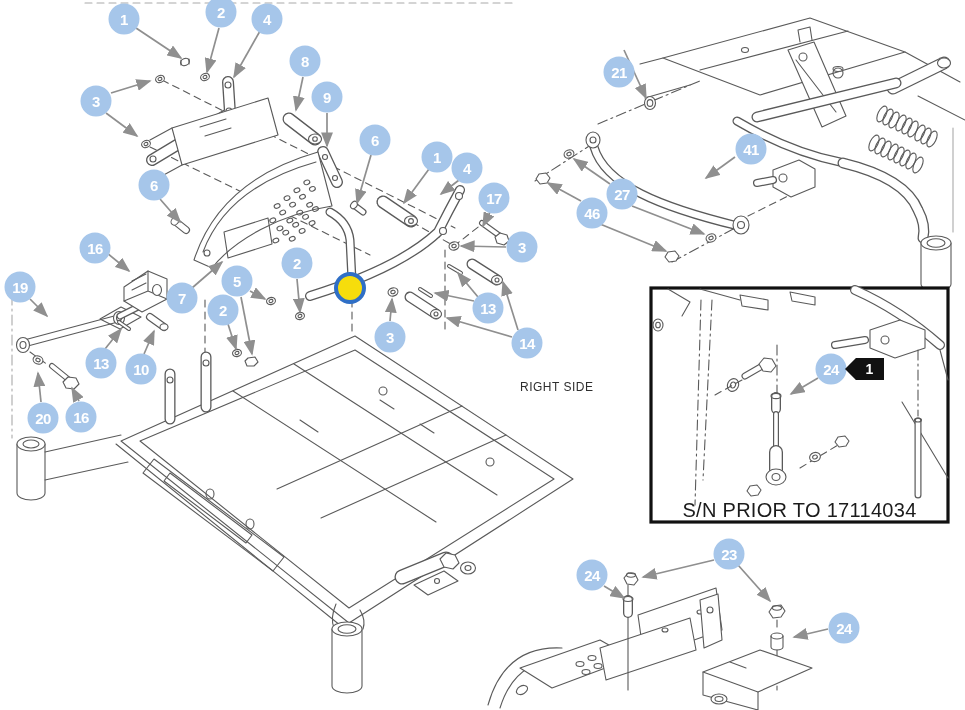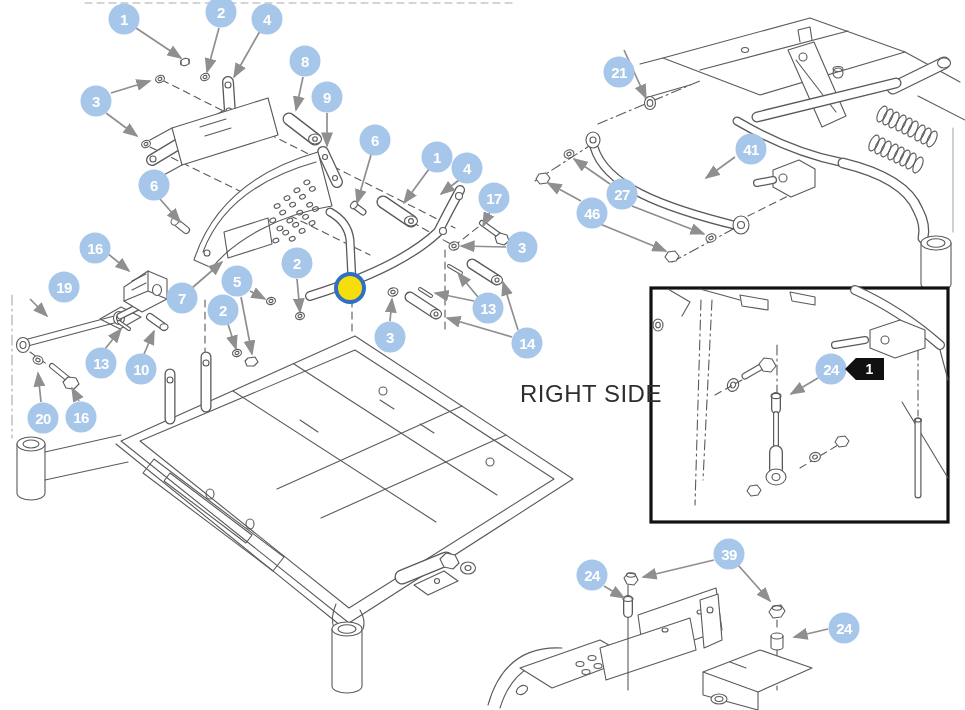--- a/index.html
+++ b/index.html
@@ -21,21 +21,21 @@
   .lt{stroke:#aaa}
   .ar{stroke:var(--arrow);stroke-width:1.7;fill:none;marker-end:url(#ah)}
   .callout{position:absolute;width:31px;height:31px;border-radius:50%;
            background:var(--callout-bg);color:var(--callout-text);
            display:flex;align-items:center;justify-content:center;
            font-weight:bold;font-size:15px;letter-spacing:-.5px;
            transform:translate(-50%,-50%);user-select:none;}
   .highlight{position:absolute;width:24px;height:24px;border-radius:50%;
              background:var(--highlight-fill);border:4.5px solid var(--highlight-ring);
              transform:translate(-50%,-50%);}
-  .right-side-label{position:absolute;left:520px;top:380px;font-size:24px;color:#2e2e2e;
+  .right-side-label{position:absolute;left:520px;top:380px;font-size:12px;color:#2e2e2e;
                     white-space:nowrap;letter-spacing:.5px;}
   .inset-caption{position:absolute;left:651px;top:499px;width:297px;text-align:center;
                  font-size:20px;color:#1b1b1b;letter-spacing:.3px;white-space:nowrap;}
   .inset-tag{position:absolute;left:845px;top:358px;width:39px;height:22px;
              background:var(--inset-border);color:#fff;font-weight:bold;font-size:14px;
              display:flex;align-items:center;justify-content:center;padding-left:10px;
              box-sizing:border-box;
              clip-path:polygon(0% 50%,28% 0%,100% 0%,100% 100%,28% 100%);}
 </style>
 </head>
@@ -440,41 +440,42 @@
       <div class="callout" style="left: 96px; top: 101px;">3</div>
       <div class="callout" style="left: 327px; top: 97px;">9</div>
       <div class="callout" style="left: 375px; top: 140px;">6</div>
       <div class="callout" style="left: 154px; top: 185px;">6</div>
       <div class="callout" style="left: 437px; top: 157px;">1</div>
       <div class="callout" style="left: 467px; top: 168px;">4</div>
       <div class="callout" style="left: 494px; top: 198px;">17</div>
       <div class="callout" style="left: 95px; top: 248px;">16</div>
       <div class="callout" style="left: 297px; top: 263px;">2</div>
       <div class="callout" style="left: 522px; top: 247px;">3</div>
-      <div class="callout" style="left: 20px; top: 287px; margin-left: 44px;">19</div>
+      <div class="callout" style="left: 20px; top: 287px;">19</div>
       <div class="callout" style="left: 237px; top: 281px;">5</div>
       <div class="callout" style="left: 182px; top: 298px;">7</div>
       <div class="callout" style="left: 223px; top: 310px;">2</div>
       <div class="callout" style="left: 101px; top: 363px;">13</div>
       <div class="callout" style="left: 141px; top: 369px;">10</div>
       <div class="callout" style="left: 390px; top: 337px;">3</div>
       <div class="callout" style="left: 488px; top: 308px;">13</div>
       <div class="callout" style="left: 527px; top: 343px; text-align: right;">14</div>
       <div class="callout" style="left: 43px; top: 418px;">20</div>
       <div class="callout" style="left: 81px; top: 417px;">16</div>
       <div class="callout" style="left: 619px; top: 36px; margin-top: 36px;">21</div>
       <div class="callout" style="left: 751px; top: 149px;">41</div>
       <div class="callout" style="left: 622px; top: 194px;">27</div>
       <div class="callout" style="left: 592px; top: 213px;">46</div>
       <div class="callout" style="left: 831px; top: 369px;">24</div>
-      <div class="callout" style="left: 729px; top: 554px;">39</div>
+      <div class="callout" style="left: 729px; top: 554px;">23</div>
       <div class="callout" style="left: 592px; top: 575px;">24</div>
       <div class="callout" style="left: 844px; top: 628px;">24</div>
     </div>
 
 <div class="highlight" id="highlight" style="left: 350px; top: 288px;"></div>
 
 <div class="right-side-label">RIGHT SIDE</div>
 
+<div class="inset-caption">S/N PRIOR TO 17114034</div>
 
 <div class="inset-tag">1</div>
 
 </div>
 
 </body></html>

